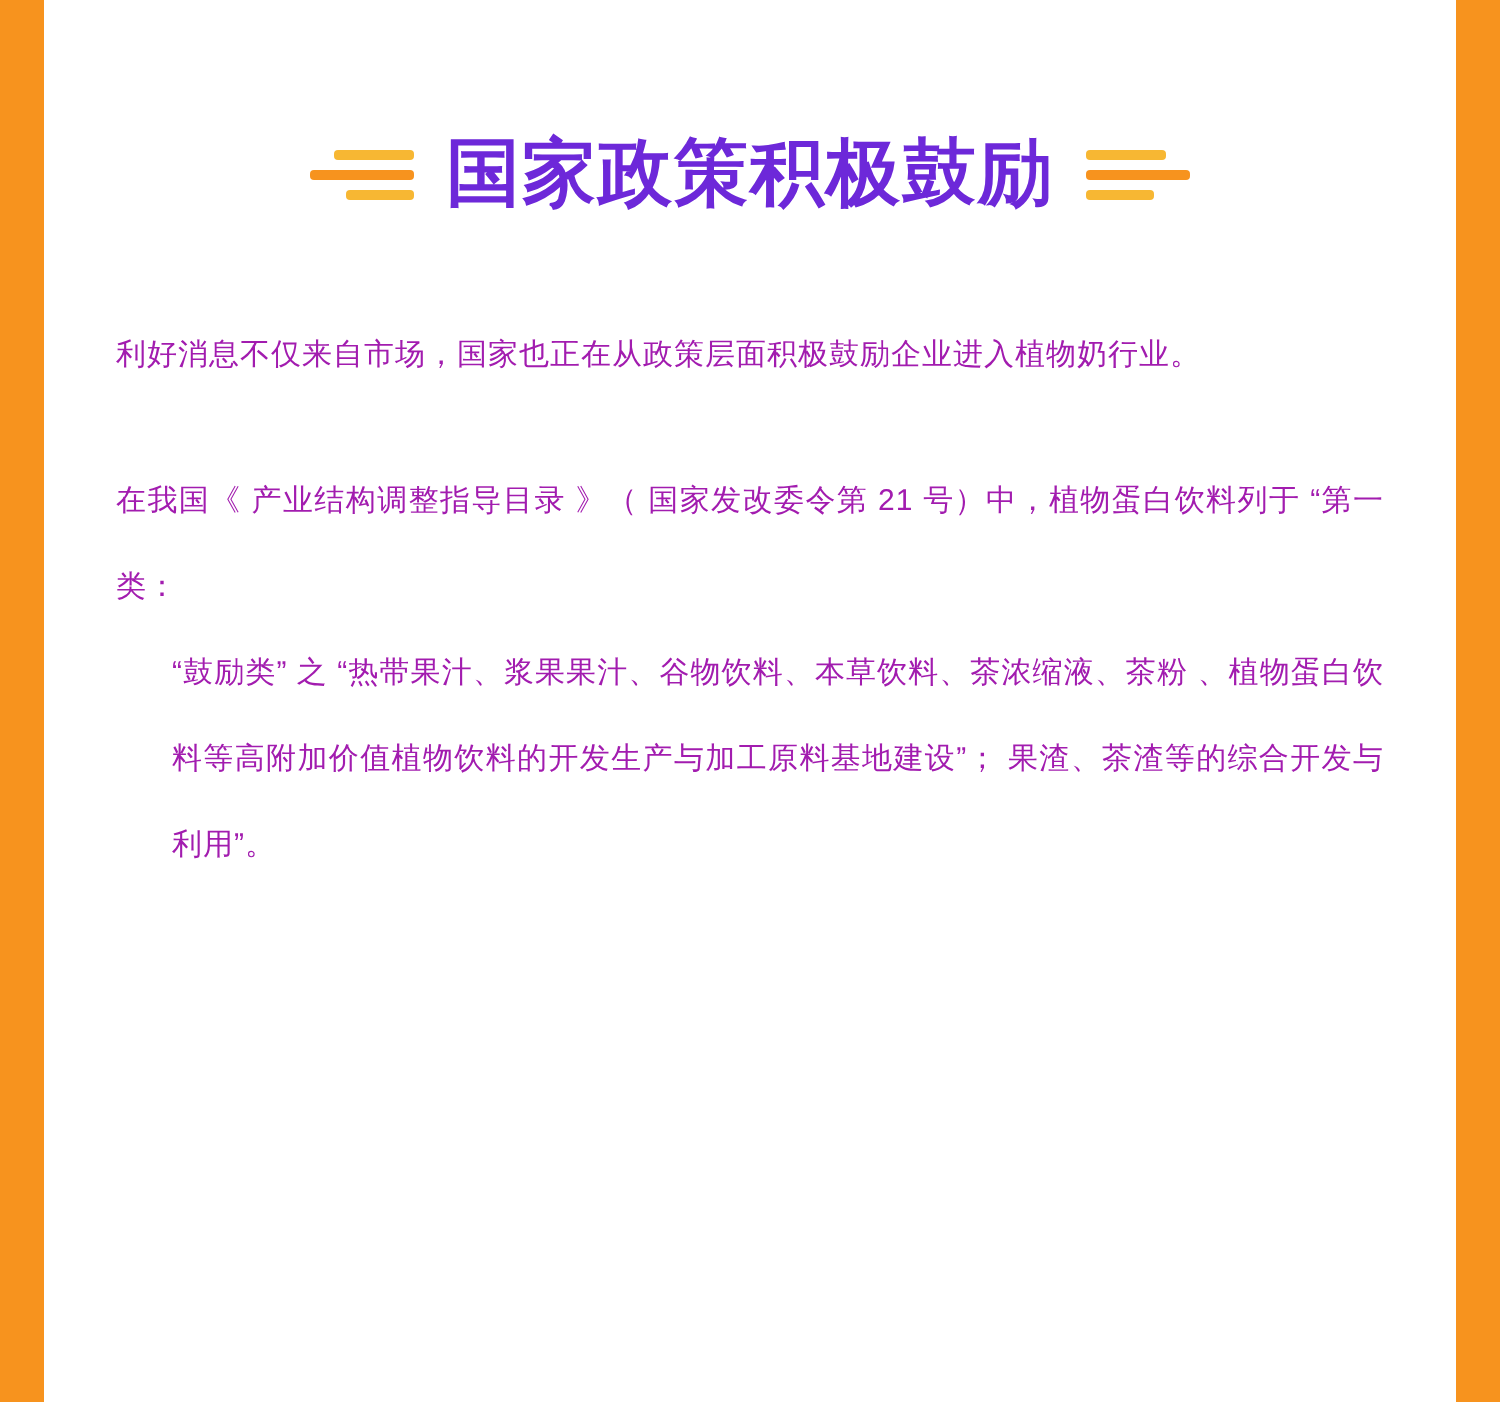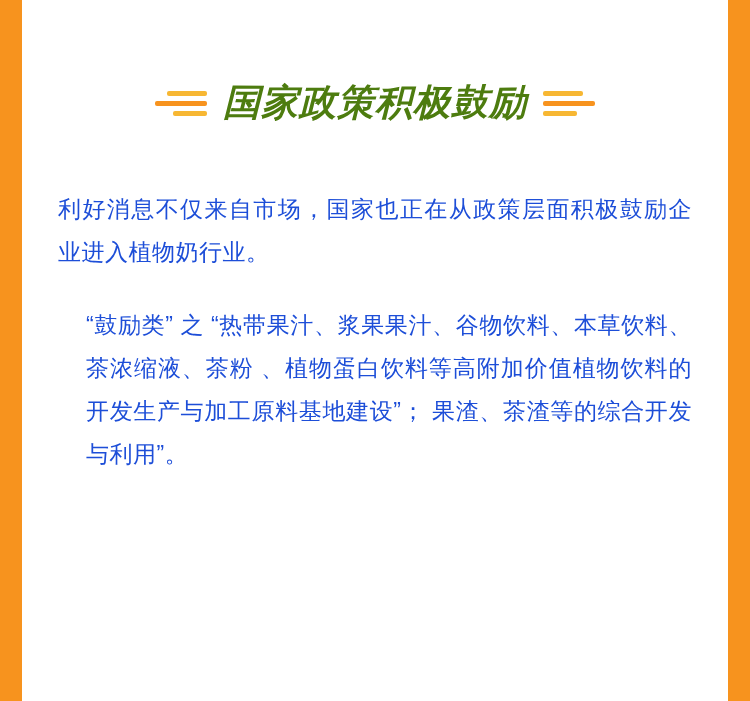--- a/index.html
+++ b/index.html
@@ -51,34 +51,33 @@
   .deco-left .bar:nth-child(1) { width: 40px; margin-left: 16px; background: #f7b733; }
   .deco-left .bar:nth-child(2) { width: 52px; margin-left: 4px;  background: #f7931e; }
   .deco-left .bar:nth-child(3) { width: 34px; margin-left: 22px; background: #f7b733; }
   .deco-right .bar:nth-child(1) { width: 40px; margin-right: 16px; background: #f7b733; }
   .deco-right .bar:nth-child(2) { width: 52px; margin-right: 4px;  background: #f7931e; }
   .deco-right .bar:nth-child(3) { width: 34px; margin-right: 22px; background: #f7b733; }
   .deco-right { align-items: flex-end; display: flex; flex-direction: column; }
   .heading-title {
     font-size: 37px;
     font-weight: 700;
-    color: #4d7c0f;
+    color: #6d28d9;
     letter-spacing: 1px;
-    margin: 16px 16px;
+    margin: 0 16px;
     white-space: nowrap;
-    font-style: italic;
   }
   
   .body-text {
     margin-top: 34px;
   }
   .para {
-    font-size: 23px;
+    font-size: 15px;
     line-height: 43px;
-    color: #1d4ed8;
+    color: #a21caf;
     margin: 0 0 30px 0;
     text-align: justify;
     letter-spacing: 0.5px;
   }
   .para:last-child { margin-bottom: 0; margin-left: 28px; }
   .para-tight { margin-bottom: 0; }
 </style>
 </head>
 <body>
 
@@ -94,17 +93,18 @@
       <h1 class="heading-title">国家政策积极鼓励</h1>
       <span class="deco deco-right">
         <span class="bar"></span>
         <span class="bar"></span>
         <span class="bar"></span>
       </span>
     </div>
 
     <div class="body-text">
       <p class="para">利好消息不仅来自市场，国家也正在从政策层面积极鼓励企业进入植物奶行业。</p>
+      <p class="para para-tight">在我国《 产业结构调整指导目录 》（ 国家发改委令第 21 号）中，植物蛋白饮料列于 “第一类：</p>
       <p class="para">“鼓励类” 之 “热带果汁、浆果果汁、谷物饮料、本草饮料、茶浓缩液、茶粉 、植物蛋白饮料等高附加价值植物饮料的开发生产与加工原料基地建设”； 果渣、茶渣等的综合开发与利用”。</p>
     </div>
 
   </div>
 </div>
 
 </body></html>

